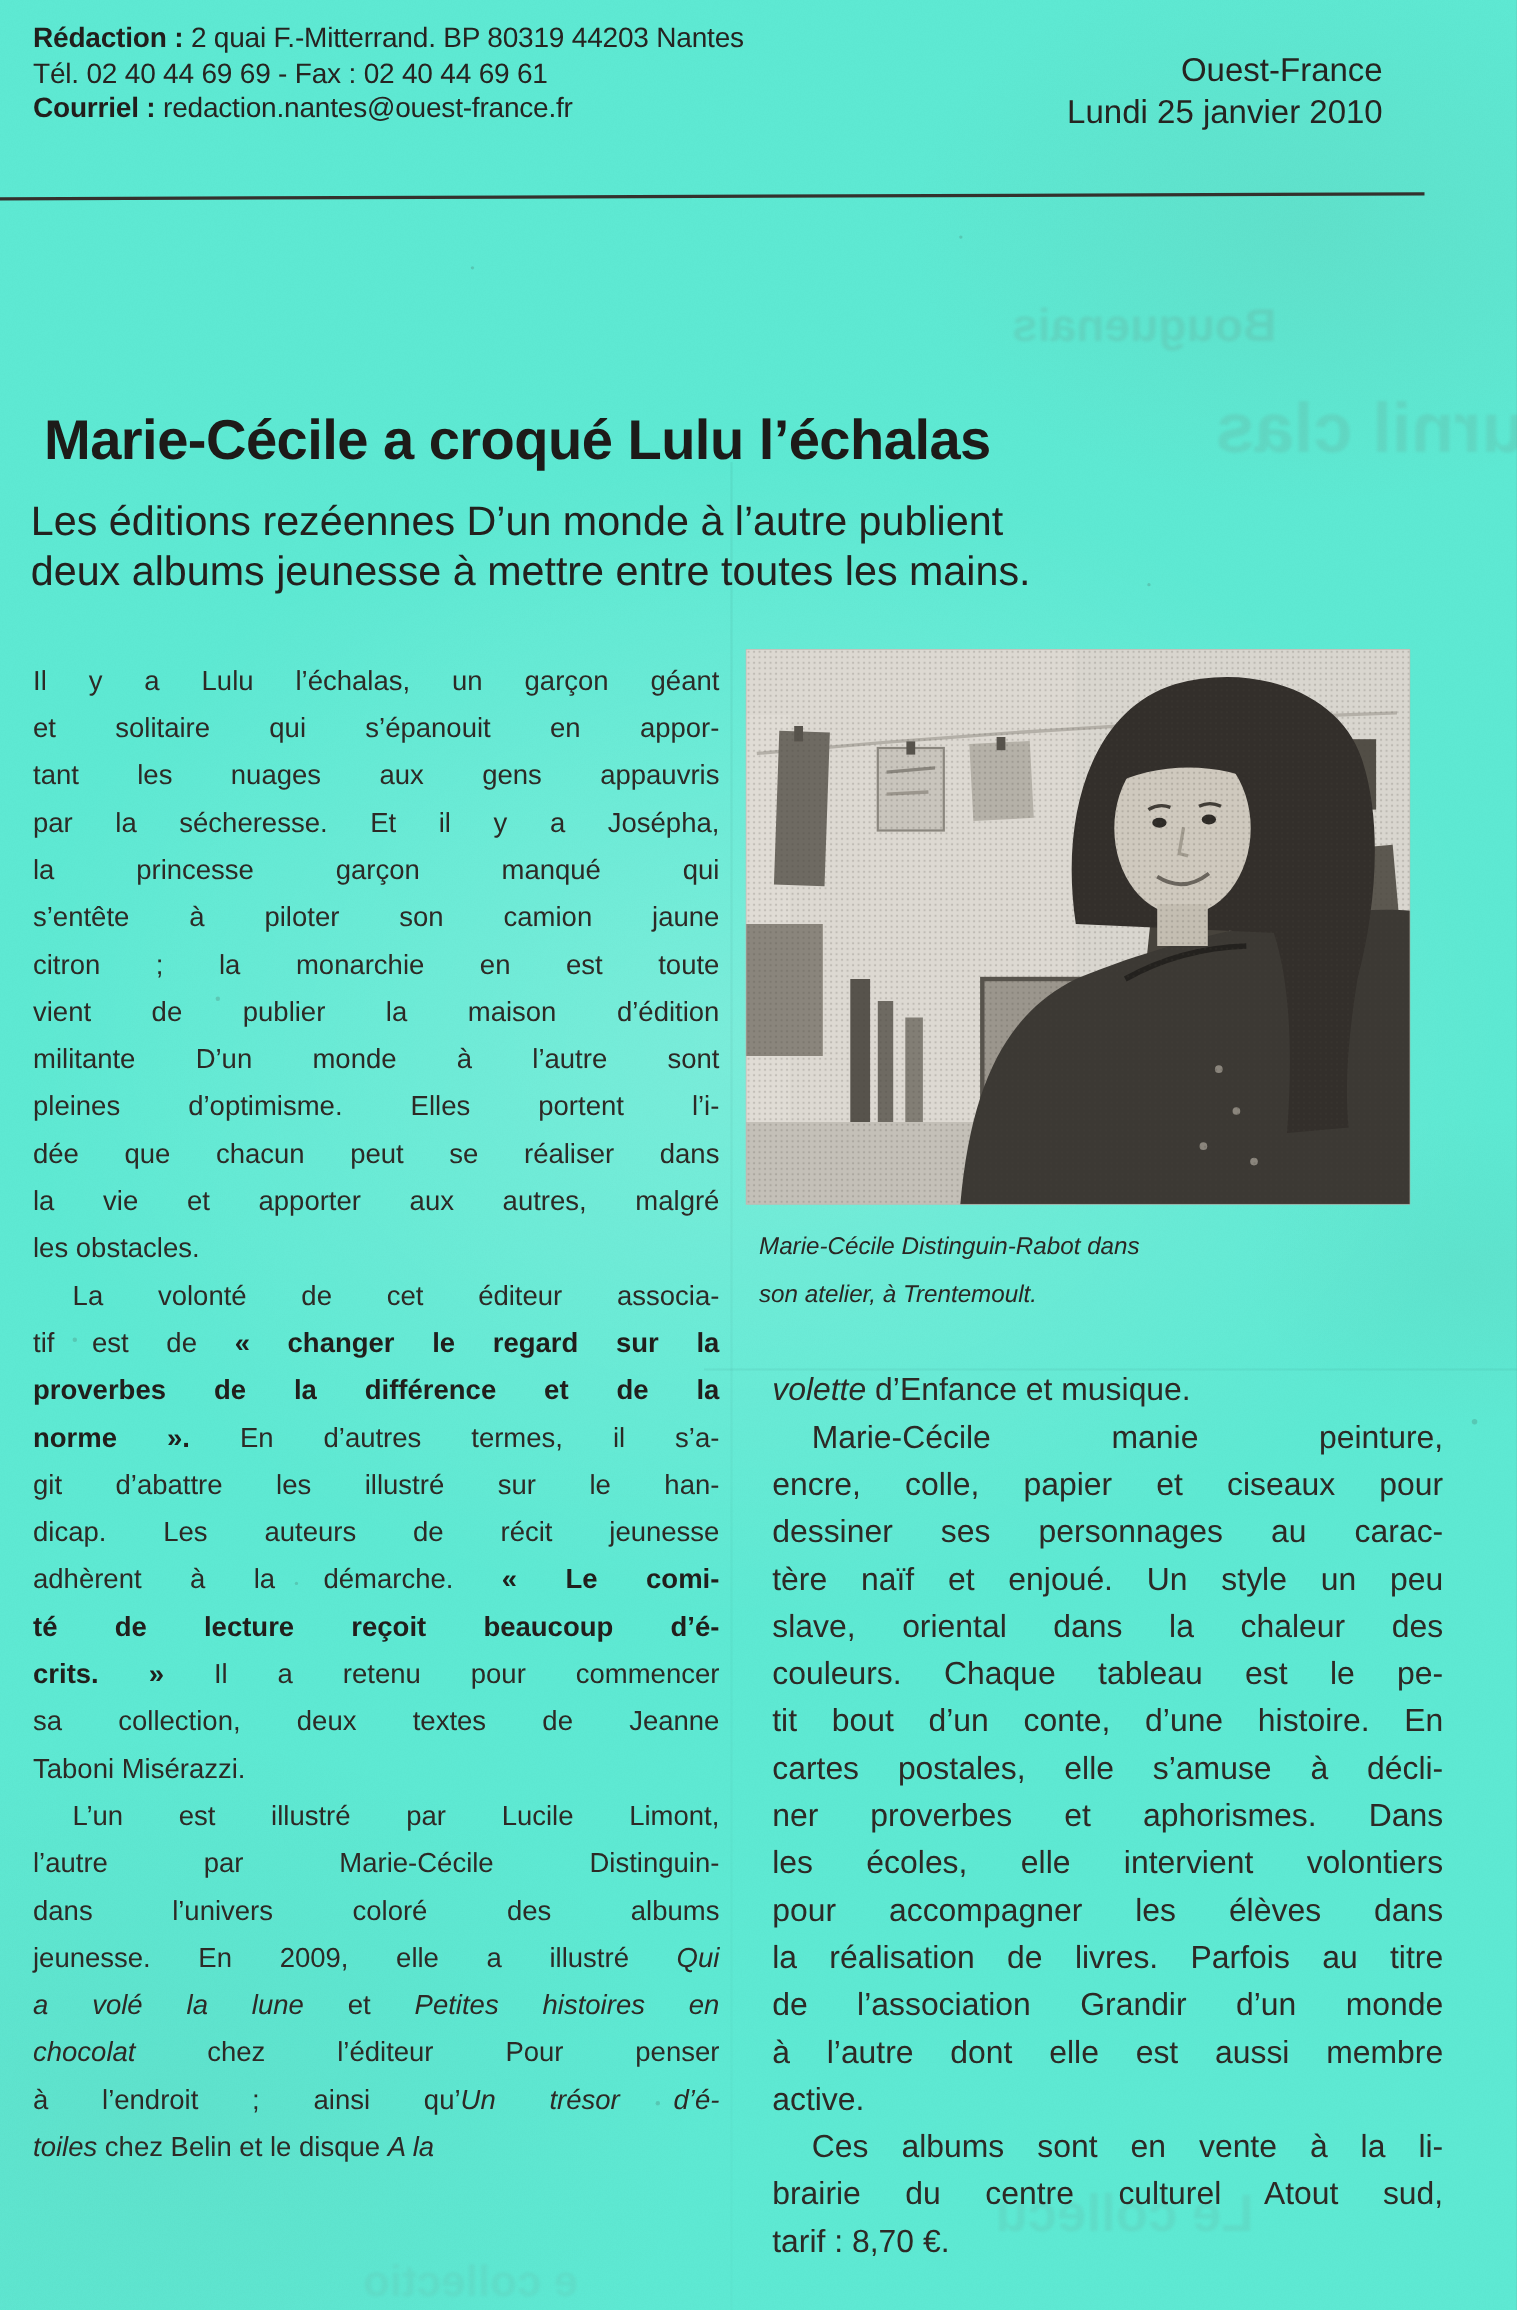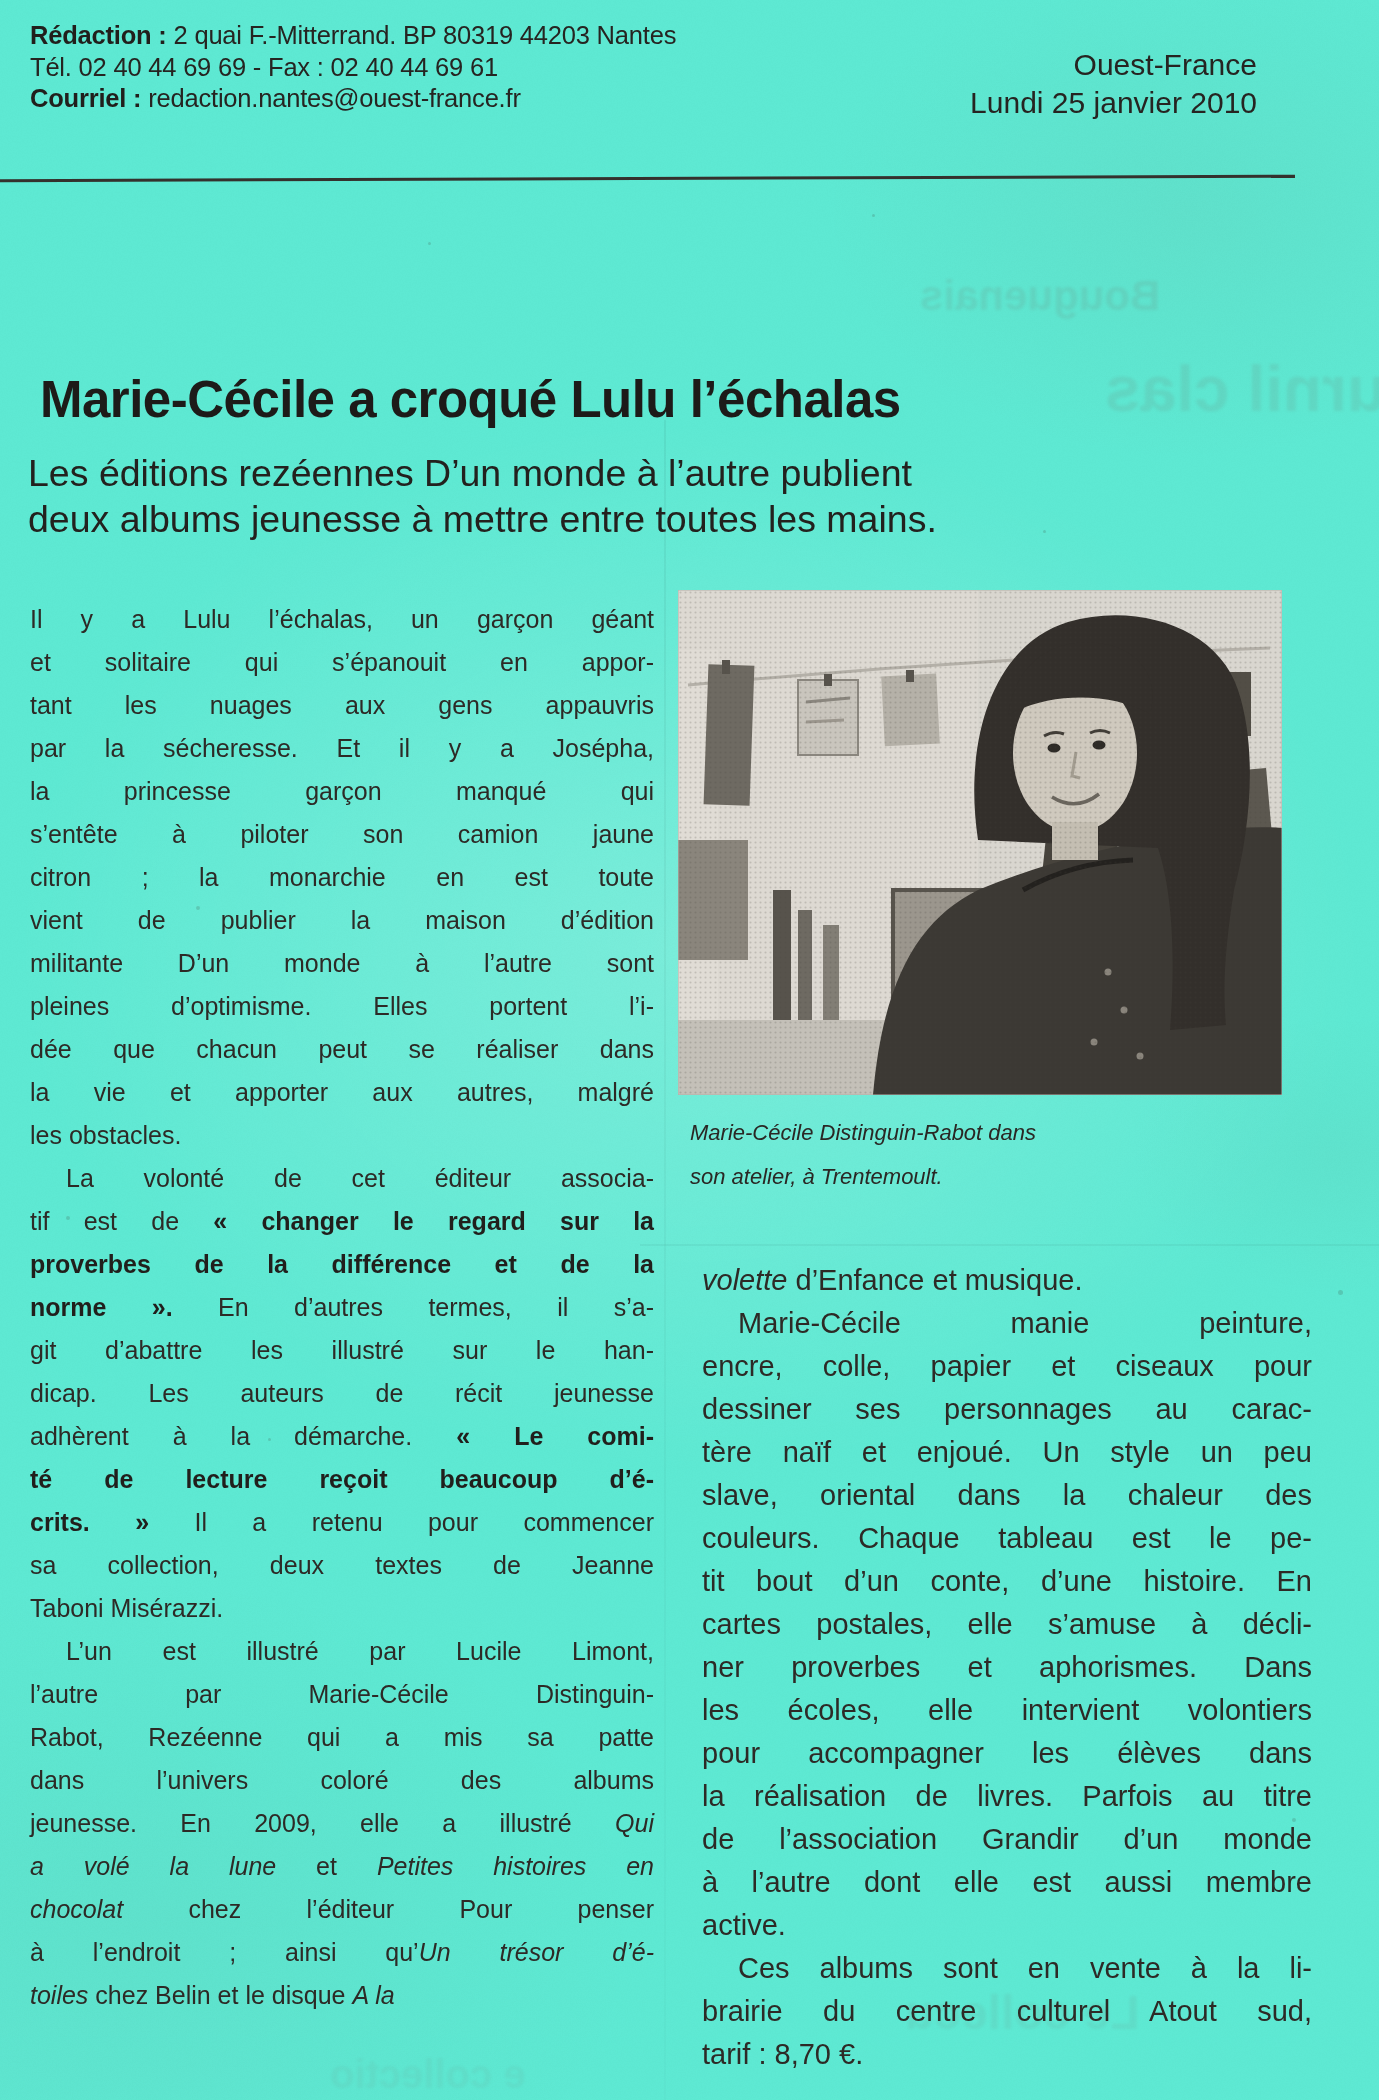--- a/index.html
+++ b/index.html
@@ -34,21 +34,21 @@
   .line{text-align:justify;text-align-last:justify;}
   .line.last{text-align-last:left;}
   .line.indent{text-indent:36px;}
   .b{font-weight:700;color:#211f1c;}
   .i{font-style:italic;}
 
   .photo-wrap{position:relative;margin-left:-24px;width:604px;height:505px;}
   .photo-wrap svg{display:block;width:100%;height:100%;}
   .caption{margin-left:-12px;margin-top:16px;font-style:italic;font-size:22px;line-height:44px;color:#2a2724;}
   .caption .line{text-align:left;text-align-last:auto;}
-  .body-right{margin-top:60px;}
+  .body-right{margin-top:44px;}
 
   .ghost{position:absolute;transform:scaleX(-1);font-weight:700;color:#6f6a61;filter:blur(1.6px);white-space:nowrap;pointer-events:none;}
   .speck{position:absolute;background:#3a372f;border-radius:50%;opacity:.18;pointer-events:none;}
   .crease-v{position:absolute;left:664px;top:420px;width:2px;height:1680px;background:linear-gradient(rgba(0,0,0,.05),rgba(0,0,0,.015));pointer-events:none;}
   .crease-h{position:absolute;left:640px;top:1244px;width:739px;height:2px;background:rgba(0,0,0,.04);pointer-events:none;}
 </style>
 </head>
 <body>
 
 <div class="page">
@@ -119,21 +119,20 @@
       <div class="line"><span class="b">norme&nbsp;».</span><span> En d’autres termes, il s’a-</span></div>
       <div class="line"><span>git d’abattre les illustré sur le han-</span></div>
       <div class="line"><span>dicap. Les auteurs de récit jeunesse</span></div>
       <div class="line"><span>adhèrent à la démarche. </span><span class="b">«&nbsp;Le comi-</span></div>
       <div class="line"><span class="b">té de lecture reçoit beaucoup d’é-</span></div>
       <div class="line"><span class="b">crits.&nbsp;»</span><span> Il a retenu pour commencer</span></div>
       <div class="line"><span>sa collection, deux textes de Jeanne</span></div>
       <div class="line last"><span>Taboni Misérazzi.</span></div>
       <div class="line indent"><span>L’un est illustré par Lucile Limont,</span></div>
       <div class="line"><span>l’autre par Marie-Cécile Distinguin-</span></div>
-      <div class="line"><span>Rabot, Rezéenne qui a mis sa patte</span></div>
       <div class="line"><span>dans l’univers coloré des albums</span></div>
       <div class="line"><span>jeunesse. En 2009, elle a illustré </span><span class="i">Qui</span></div>
       <div class="line"><span class="i">a volé la lune</span><span> et </span><span class="i">Petites histoires en</span></div>
       <div class="line"><span class="i">chocolat</span><span> chez l’éditeur Pour penser</span></div>
       <div class="line"><span>à l’endroit&nbsp;; ainsi qu’</span><span class="i">Un trésor d’é-</span></div>
       <div class="line last"><span class="i">toiles</span><span> chez Belin et le disque </span><span class="i">A la</span></div>
     </div>
 
   <div class="col-right">
     <div class="photo-wrap">

